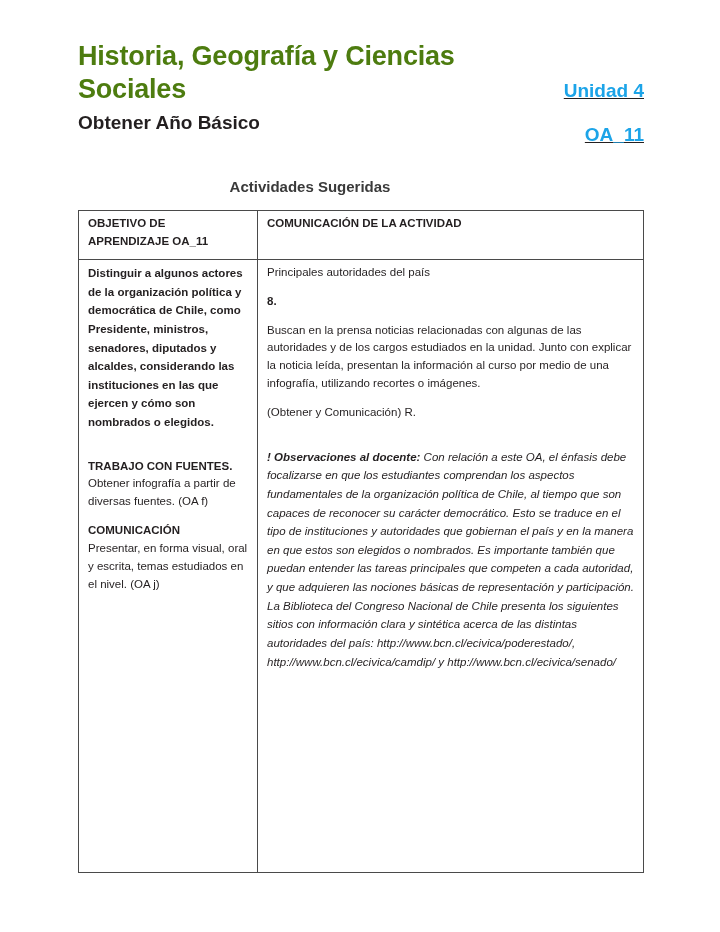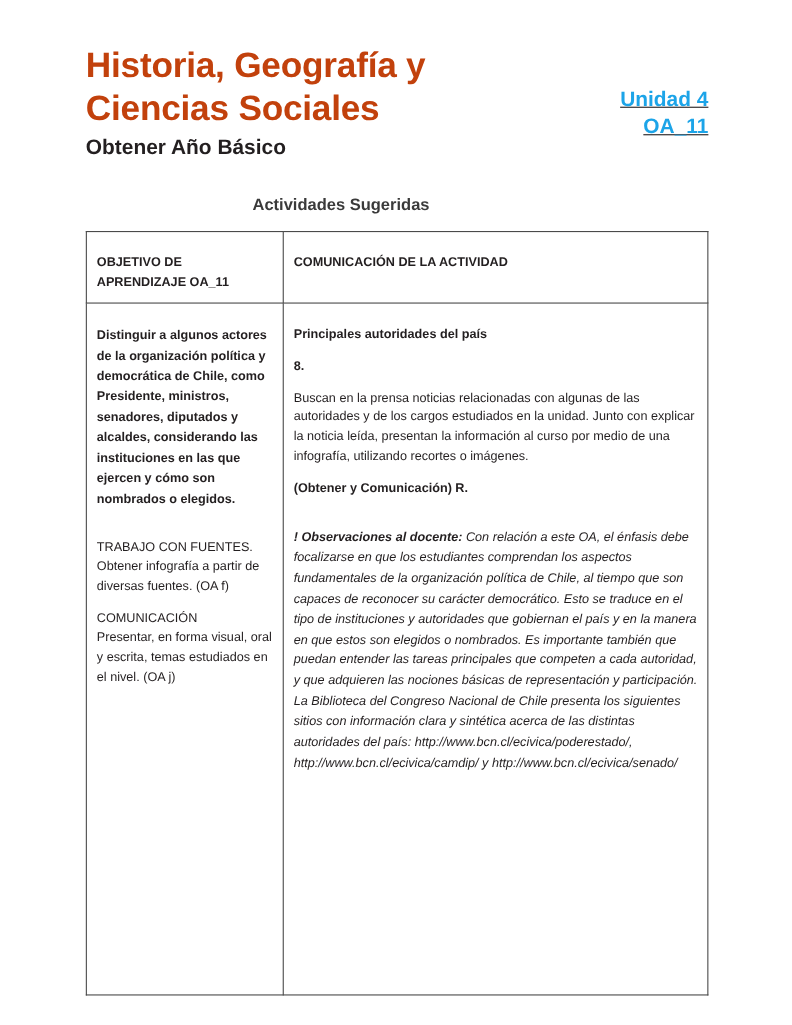--- a/index.html
+++ b/index.html
@@ -33,24 +33,24 @@
   }
   .header-row {
     display: flex;
     align-items: flex-start;
     justify-content: space-between;
   }
   .title-block {
     flex: 0 1 auto;
   }
   .doc-title {
-    font-size: 32px;
+    font-size: 27px;
     font-weight: bold;
     line-height: 1.22;
-    color: #c2410c;
+    color: #4d7c0f;
     letter-spacing: -0.2px;
     max-width: 420px;
   }
   .doc-subtitle {
     font-size: 19px;
     font-weight: bold;
     color: #231f20;
     line-height: 1.2;
     margin-top: 6px;
   }
@@ -64,21 +64,21 @@
     font-size: 19px;
     font-weight: bold;
     color: #1CA4E8;
     line-height: 1.25;
   }
   .oa-label {
     font-size: 19px;
     font-weight: bold;
     color: #1CA4E8;
     line-height: 1.25;
-    margin-top: 1px;
+    margin-top: 20px;
   }
 
   
   .section-heading {
     position: absolute;
     top: 178px;
     left: 0;
     width: 620px;
     text-align: center;
     font-size: 15px;
@@ -92,21 +92,21 @@
     left: 78px;
     top: 210px;
     width: 565px;
     border-collapse: collapse;
     table-layout: fixed;
   }
   .activities-table td,
   .activities-table th {
     border: 1px solid #4a4a4a;
     vertical-align: top;
-    padding: 20px 8px 8px 9px;
+    padding: 4px 8px 8px 9px;
     font-size: 11.5px;
     line-height: 1.55;
     text-align: left;
   }
   .col-objective { width: 179px; }
   .col-description { width: 386px; }
 
   .th-objective {
     font-weight: bold;
     font-size: 11.5px;
@@ -131,24 +131,24 @@
     margin: 0;
     height: 15px;
   }
   .bold-italic { font-weight: bold; font-style: italic; }
 
   .objective-text {
     font-weight: bold;
     line-height: 1.62;
   }
   .skills-heading {
+    font-weight: bold;
+  }
+  .desc-heading {
     font-weight: normal;
-  }
-  .desc-heading {
-    font-weight: bold;
   }
   .obs-block {
     font-style: italic;
     line-height: 1.62;
   }
   .activity-num { font-weight: bold; }
 </style>
 </head>
 <body>
 

